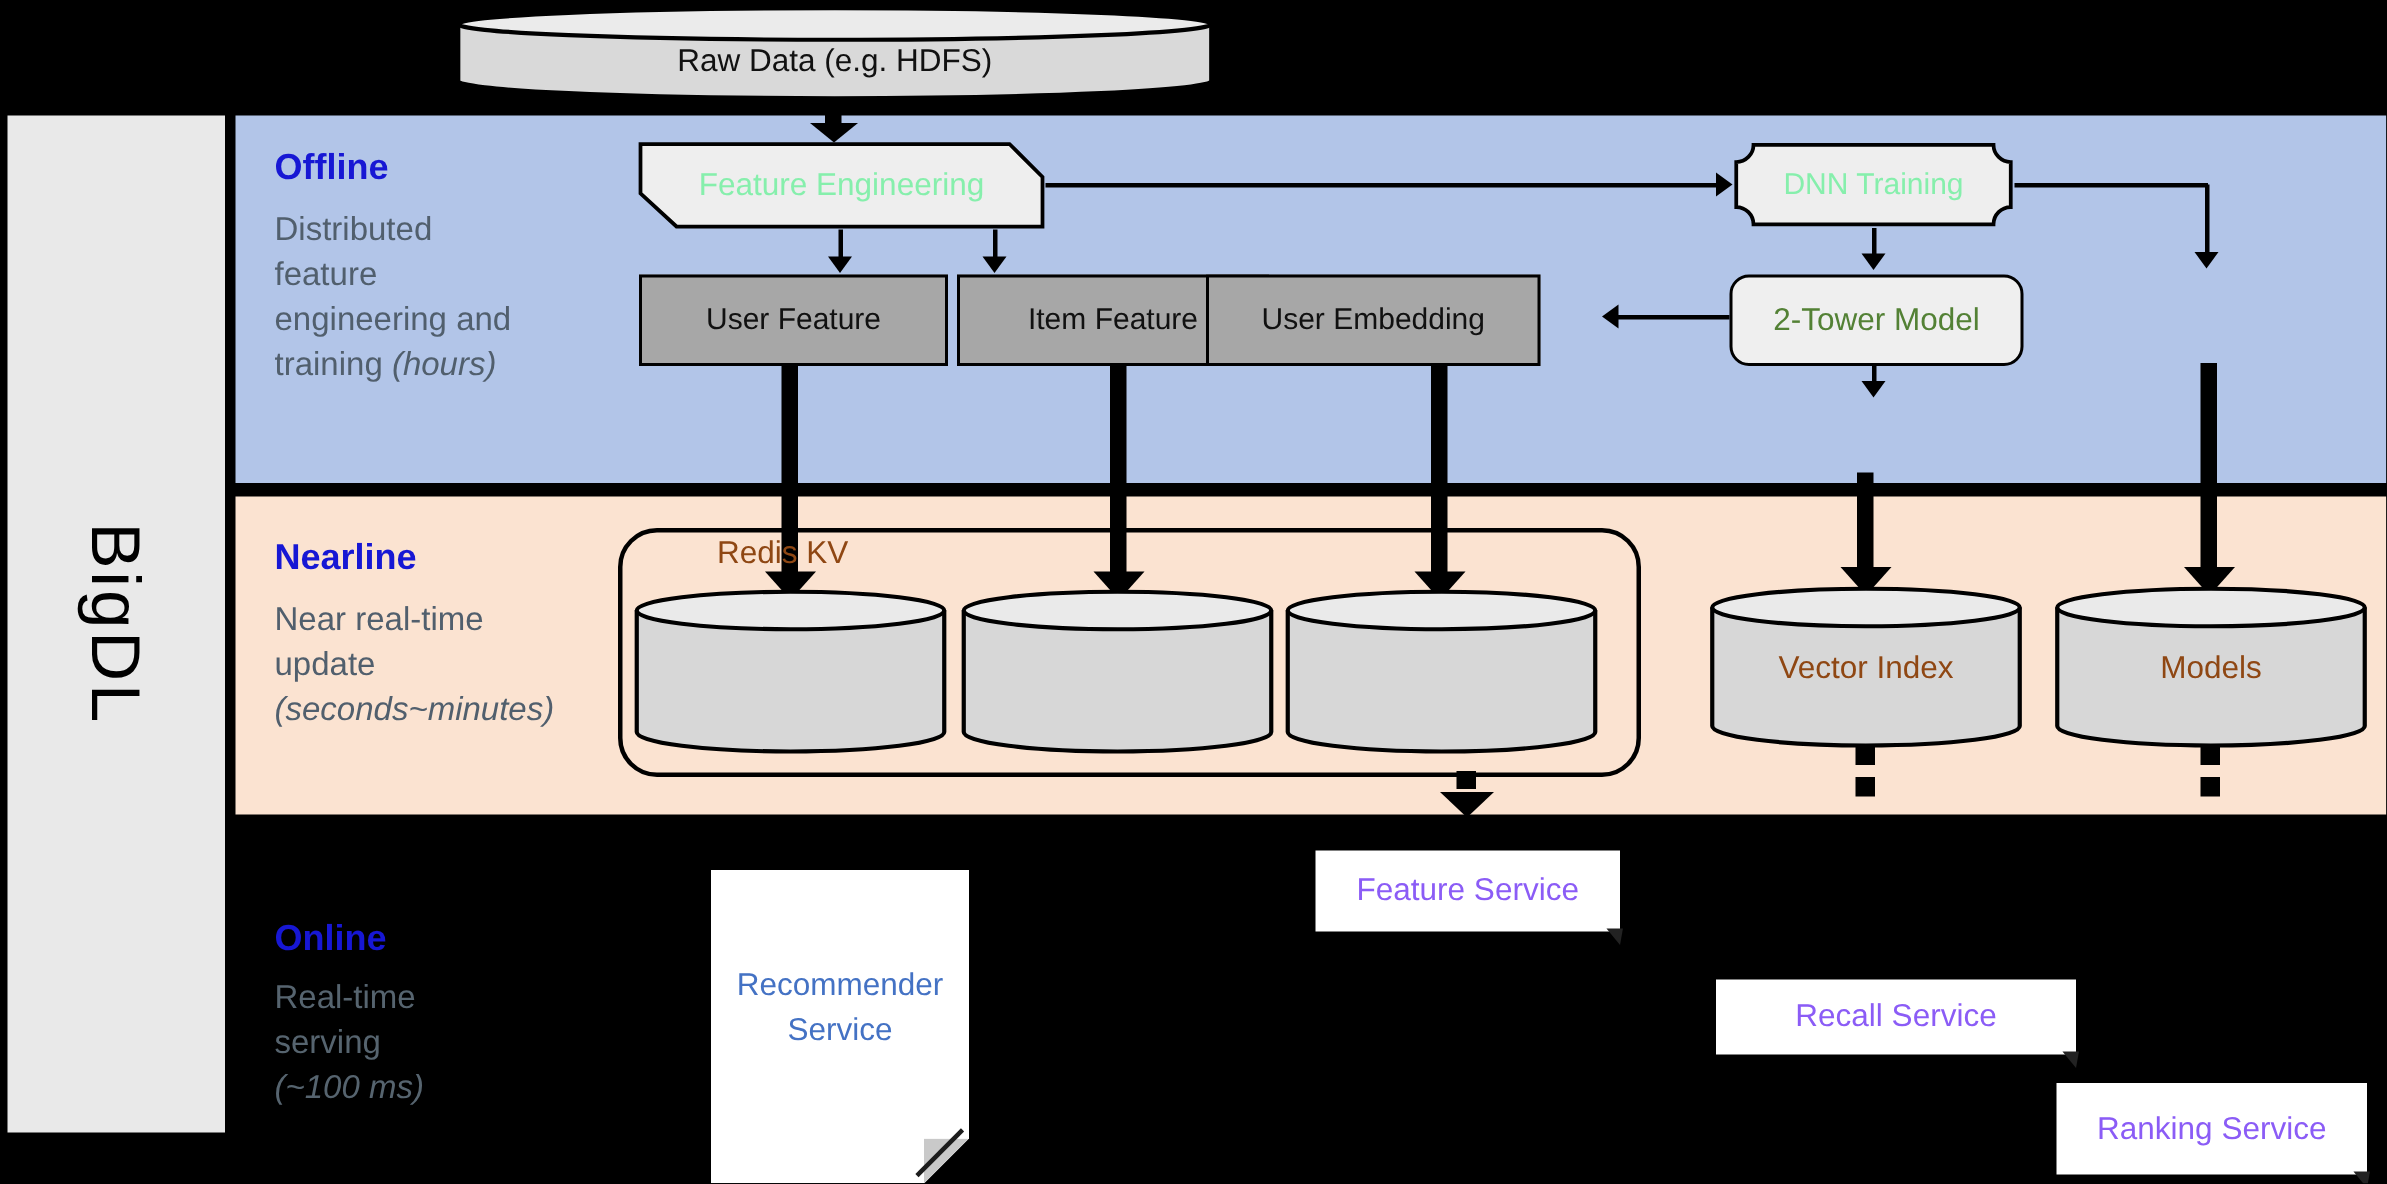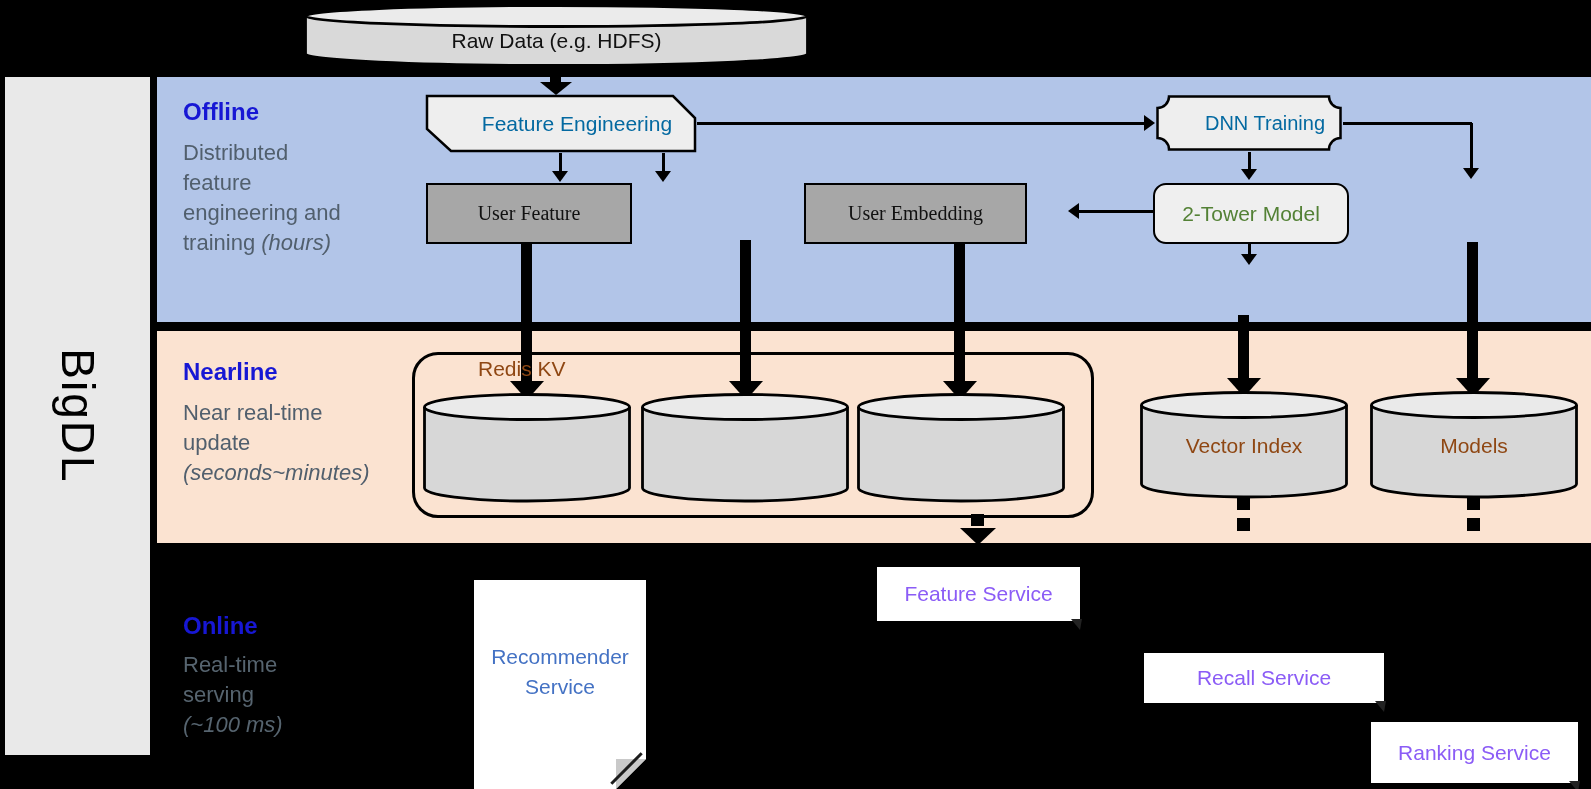--- a/index.html
+++ b/index.html
@@ -8,25 +8,25 @@
   .band{position:absolute;}
   .band.blue{background:#b2c5e8;}
   .band.orange{background:#fbe3d1;}
   .sidebar{position:absolute;background:#e9e9e9;display:flex;align-items:center;justify-content:center;}
   .sidebar span{transform:rotate(90deg);white-space:nowrap;font-size:46px;color:#000;letter-spacing:2px;}
   .band-title{position:absolute;font-size:24px;font-weight:bold;color:#1717d4;}
   .band-desc{position:absolute;font-size:22px;color:#515f6d;line-height:30px;white-space:pre-line;}
   .band-desc .it{font-style:italic;}
   .band-desc.dark{color:#56646f;}
   .graybox{position:absolute;background:#a7a7a7;border:2.5px solid #000;display:flex;align-items:center;justify-content:center;
-           font-size:20px;color:#111;z-index:3;font-family:Liberation Serif, serif;}
+           font-size:20px;color:#111;z-index:3;}
   .roundbox{position:absolute;background:#efefef;border:2.5px solid #000;border-radius:13px;display:flex;align-items:center;
             justify-content:center;font-size:21px;color:#538135;z-index:3;}
-  .shape-label{position:absolute;left:16px;top:0;width:100%;height:100%;display:flex;align-items:center;justify-content:center;
-               font-size:21px;color:#0369a1;z-index:4;}
+  .shape-label{position:absolute;left:0;top:0;width:100%;height:100%;display:flex;align-items:center;justify-content:center;
+               font-size:21px;color:#86efac;z-index:4;}
   .cyl-label{position:absolute;left:0;width:100%;text-align:center;font-size:21px;color:#8f4713;z-index:4;}
   .svgshape{position:absolute;z-index:3;}
   .vthick{position:absolute;width:11px;background:#000;z-index:2;}
   .vthin{position:absolute;width:3px;background:#000;z-index:2;}
   .hthin{position:absolute;height:3px;background:#000;z-index:2;}
   .tri{position:absolute;width:0;height:0;z-index:2;}
   .tri.down-thick{border-left:17px solid transparent;border-right:17px solid transparent;border-top:19px solid #000;}
   .tri.down-wide{border-left:16px solid transparent;border-right:16px solid transparent;border-top:13px solid #000;}
   .tri.down-big{border-left:18px solid transparent;border-right:18px solid transparent;border-top:17px solid #000;}
   .tri.down-thin{border-left:8px solid transparent;border-right:8px solid transparent;border-top:11px solid #000;}
@@ -114,20 +114,23 @@
   <div class="hthin" style="left:1343px;top:121.5px;width:129px;"></div>
   <div class="vthin" style="left:1469.5px;top:123px;height:46px;"></div>
   <div class="tri down-thin" style="left:1463px;top:168px;"></div>
 
   <div class="vthin" style="left:1247.5px;top:152px;height:18px;"></div>
   <div class="tri down-thin" style="left:1241px;top:169px;"></div>
 
   <div class="graybox" style="left:426px;top:183px;width:202px;height:57px;">
     <span>User Feature</span>
   </div>
+  <div class="graybox" style="left:638px;top:183px;width:204px;height:57px;">
+    <span>Item Feature</span>
+  </div>
   <div class="graybox" style="left:804px;top:183px;width:219px;height:57px;">
     <span>User Embedding</span>
   </div>
 
   <div class="roundbox" style="left:1153px;top:183px;width:192px;height:57px;">
     <span>2-Tower Model</span>
   </div>
 
   <div class="hthin" style="left:1078px;top:209.5px;width:75px;"></div>
   <div class="tri left-thin" style="left:1068px;top:203px;"></div>

